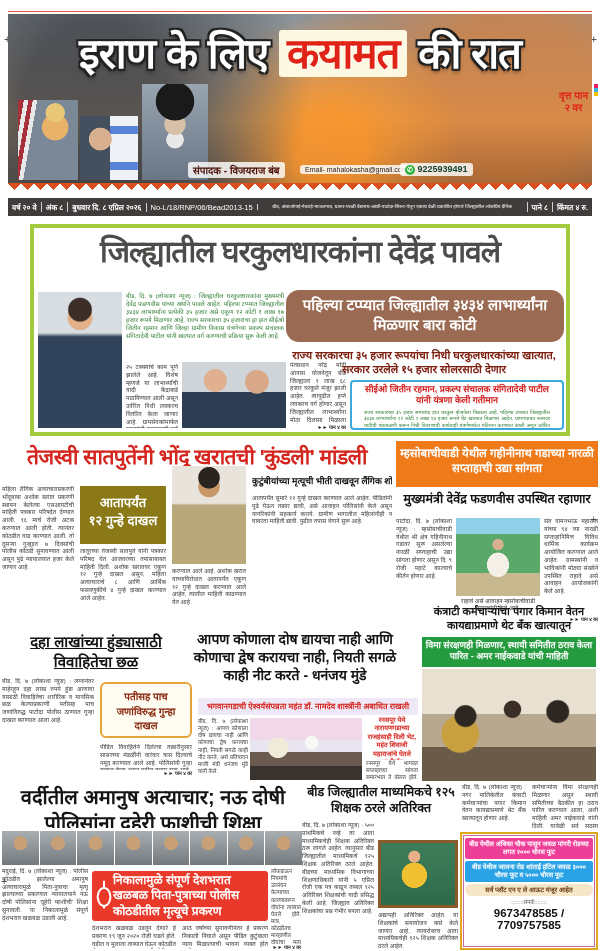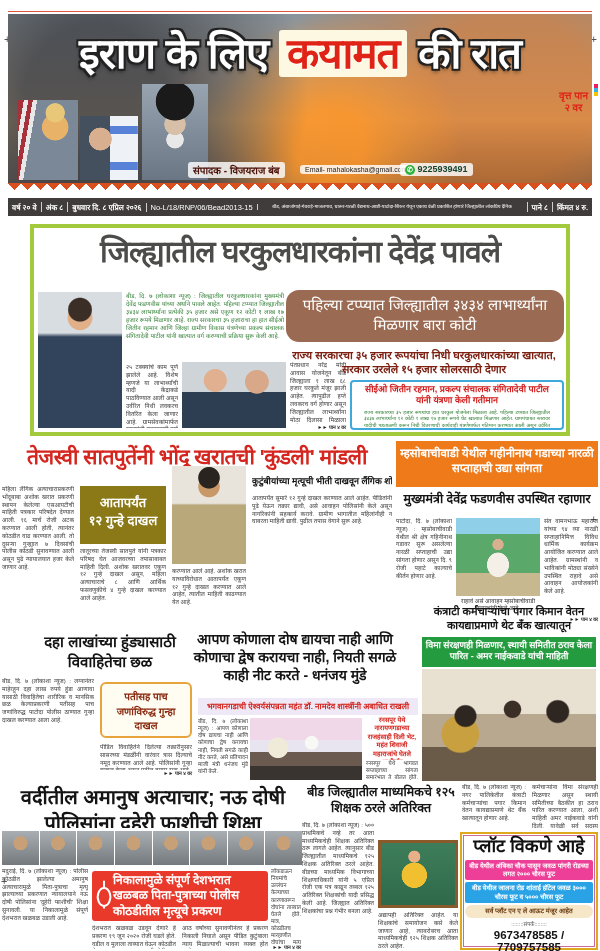--- a/index.html
+++ b/index.html
@@ -36,21 +36,21 @@
   #infobar{position:absolute;left:8px;top:198px;width:584px;height:18px;background:#403c3b;color:#fff;
     display:flex;align-items:center;font-size:7.5px;font-weight:bold;}
   #infobar .cell{padding:0 4px;border-left:1px solid #cfcfcf;white-space:nowrap;text-align:center;}
   #infobar .cell:first-child{border-left:none;}
   #infobar .tiny{flex:1;font-size:4.8px;font-weight:normal;line-height:1.1;white-space:normal;overflow:hidden;}
   
   #mainbox{position:absolute;left:30px;top:224px;width:532px;height:204px;border:4px solid #a3c93c;}
   #main-headline{position:absolute;left:0;right:0;top:2px;text-align:center;white-space:nowrap;
     font-size:30px;font-weight:bold;color:#4c4c4a;letter-spacing:-1px;}
   .brownbox{position:absolute;background:#9b6a52;color:#fff;border-radius:13px;text-align:center;
-    font-weight:normal;font-size:15px;line-height:1.35;padding:5px 8px;box-sizing:border-box;}
+    font-weight:bold;font-size:15px;line-height:1.35;padding:5px 8px;box-sizing:border-box;}
   .deck{position:absolute;color:#7c2012;font-weight:bold;font-size:11px;line-height:1.3;text-align:center;}
   .bluebox{position:absolute;border:2px solid #3fa9dc;border-radius:4px;padding:2px 12px;box-sizing:border-box;overflow:hidden;}
   .bluebox .bh{color:#d21f1f;font-weight:bold;font-size:9px;line-height:1.25;text-align:center;}
   .bluebox .bb{color:#2e7d32;font-size:5px;line-height:1.3;text-align:justify;margin-top:2px;}
   .more{position:absolute;font-size:5px;font-weight:bold;color:#222;}
   
   .orangebox{position:absolute;background:#ef7a1a;color:#fff;font-weight:bold;text-align:center;
     font-size:11.5px;line-height:1.3;padding:5px 4px;box-sizing:border-box;}
   .olivebox{position:absolute;background:#8a7916;color:#fff;font-weight:bold;text-align:center;
     font-size:13px;line-height:1.35;padding-top:8px;box-sizing:border-box;}
@@ -202,21 +202,21 @@
 
   <div class="col" style="left:396px;top:518px;width:56px;height:104px;font-size:6px;">पाटोदा, दि. ७ (लोकाशा न्यूज) : म्हसोबाचीवाडी येथील श्री क्षेत्र गहिनीनाथ गडावर सुरू असलेल्या नारळी सप्ताहाची उद्या सांगता होणार असून दि. ९ रोजी पहाटे काल्याचे कीर्तन होणार आहे.</div>
   <div class="photo" style="left:456px;top:518px;width:84px;height:78px;
     background-image:radial-gradient(circle at 50% 34%,#d8b090 0 8%,rgba(0,0,0,0) 9%),
     radial-gradient(ellipse at 50% 60%,#f4f0e8 0 18%,rgba(0,0,0,0) 19%),
     linear-gradient(180deg,#8fd0e8 0 20%,#5aa86a 20% 70%,#c8b890 70%);"></div>
   <div class="caption" style="left:456px;top:598px;width:84px;height:20px;">राहावे असे आवाहन म्हसोबाचीवाडी ग्रामस्थांनी केले आहे.</div>
   <div class="col" style="left:544px;top:518px;width:54px;height:96px;font-size:6px;">संत वामनभाऊ महाराज यांच्या ९४ व्या नारळी सप्ताहानिमित्त विविध धार्मिक कार्यक्रम आयोजित करण्यात आले आहेत. ग्रामस्थांनी व भाविकांनी मोठ्या संख्येने उपस्थित राहावे असे आवाहन आयोजकांनी केले आहे.</div>
   <div class="more" style="left:544px;top:616px;width:54px;text-align:right;">►► पान ४ वर</div>
 
-  <div class="h-blk" style="left:14px;top:632px;width:192px;height:42px;font-size:15px;">दहा लाखांच्या हुंड्यासाठी विवाहितेचा छळ</div>
+  <div class="h-blk" style="left:0;top:632px;width:192px;height:42px;font-size:15px;text-decoration:underline;">दहा लाखांच्या हुंड्यासाठी विवाहितेचा छळ</div>
   <div class="col" style="left:2px;top:678px;width:92px;height:98px;font-size:6px;">बीड, दि. ७ (लोकाशा न्यूज) : लग्नानंतर माहेरहून दहा लाख रुपये हुंडा आणावा यासाठी विवाहितेचा शारीरिक व मानसिक छळ केल्याप्रकरणी पतीसह पाच जणांविरुद्ध पाटोदा पोलीस ठाण्यात गुन्हा दाखल करण्यात आला आहे.</div>
   <div class="yellowbox" style="left:100px;top:682px;width:92px;height:56px;">पतीसह पाच जणांविरुद्ध गुन्हा दाखल</div>
   <div class="col" style="left:100px;top:744px;width:92px;height:26px;font-size:6px;">पीडित विवाहितेने दिलेल्या तक्रारीनुसार सासरच्या मंडळींनी वारंवार त्रास दिल्याचे नमूद करण्यात आले आहे. पोलिसांनी गुन्हा दाखल केला असून पुढील तपास सुरू आहे.</div>
   <div class="more" style="left:146px;top:770px;width:46px;text-align:right;">►► पान ४ वर</div>
 
   <div class="h-blk" style="left:185px;top:630px;width:220px;height:66px;font-size:14px;">आपण कोणाला दोष द्यायचा नाही आणि कोणाचा द्वेष करायचा नाही, नियती सगळे काही नीट करते - धनंजय मुंडे</div>
   <div class="strip" style="left:198px;top:698px;width:220px;height:17px;">भगवानगडाची ऐश्वर्यसंपन्नता महंत डॉ. नामदेव शास्त्रींनी अबाधित राखली</div>
   <div class="col" style="left:198px;top:718px;width:50px;height:62px;font-size:5.5px;">बीड, दि. ७ (लोकाशा न्यूज) : आपण कोणाला दोष द्यायचा नाही आणि कोणाचा द्वेष करायचा नाही, नियती सगळे काही नीट करते, असे प्रतिपादन माजी मंत्री धनंजय मुंडे यांनी केले.</div>
   <div class="photo" style="left:250px;top:718px;width:112px;height:62px;
     background-image:radial-gradient(circle at 55% 40%,#f8f8f4 0 9%,rgba(0,0,0,0) 10%),
@@ -262,21 +262,20 @@
   <div class="photo" style="left:378px;top:840px;width:80px;height:68px;border:3px solid #8a5a2a;box-sizing:border-box;
     background-image:radial-gradient(circle at 45% 22%,#e8b088 0 9%,rgba(0,0,0,0) 10%),
     radial-gradient(circle at 45% 52%,#f0c030 0 24%,rgba(0,0,0,0) 25%),
     linear-gradient(180deg,#3e7d5a,#2e6a4a);"></div>
   <div class="col" style="left:378px;top:912px;width:80px;height:38px;font-size:6px;">अद्यापही अतिरिक्त आहेत. या शिक्षकांचे समायोजन कसे केले जाणार आहे, त्याबरोबरच आता माध्यमिकचेही १२५ शिक्षक अतिरिक्त ठरले आहेत.</div>
 
   <div class="col" style="left:462px;top:784px;width:64px;height:44px;font-size:6px;">बीड, दि. ७ (लोकाशा न्यूज) : नगर पालिकेतील कंत्राटी कर्मचाऱ्यांचा पगार किमान वेतन कायद्याप्रमाणे थेट बँक खात्यातून होणार आहे.</div>
   <div class="col" style="left:532px;top:784px;width:66px;height:44px;font-size:6px;">कर्मचाऱ्यांना विमा संरक्षणही मिळणार असून स्थायी समितीच्या बैठकीत हा ठराव पारित करण्यात आला, अशी माहिती अमर नाईकवाडे यांनी दिली. यावेळी सर्व सदस्य उपस्थित होते.</div>
 
   <div id="ad">
-    <div class="t">प्लॉट विकणे आहे</div>
     <div class="band pink">बीड येथील अंबिका चौक पासून जवळ पांगरी रोडच्या लगत २००० चौरस फूट</div>
     <div class="band blue">बीड येथील जालना रोड शांताई हॉटेल जवळ ३००० चौरस फूट व ५००० चौरस फूट</div>
     <div class="band cream">सर्व प्लॉट एन ए ले आऊट मंजूर आहेत</div>
     <div class="contact">::::::::संपर्क::::::::</div>
     <div class="ph">9673478585 / 7709757585</div>
   </div>
 
 </div>
 
 </body></html>

